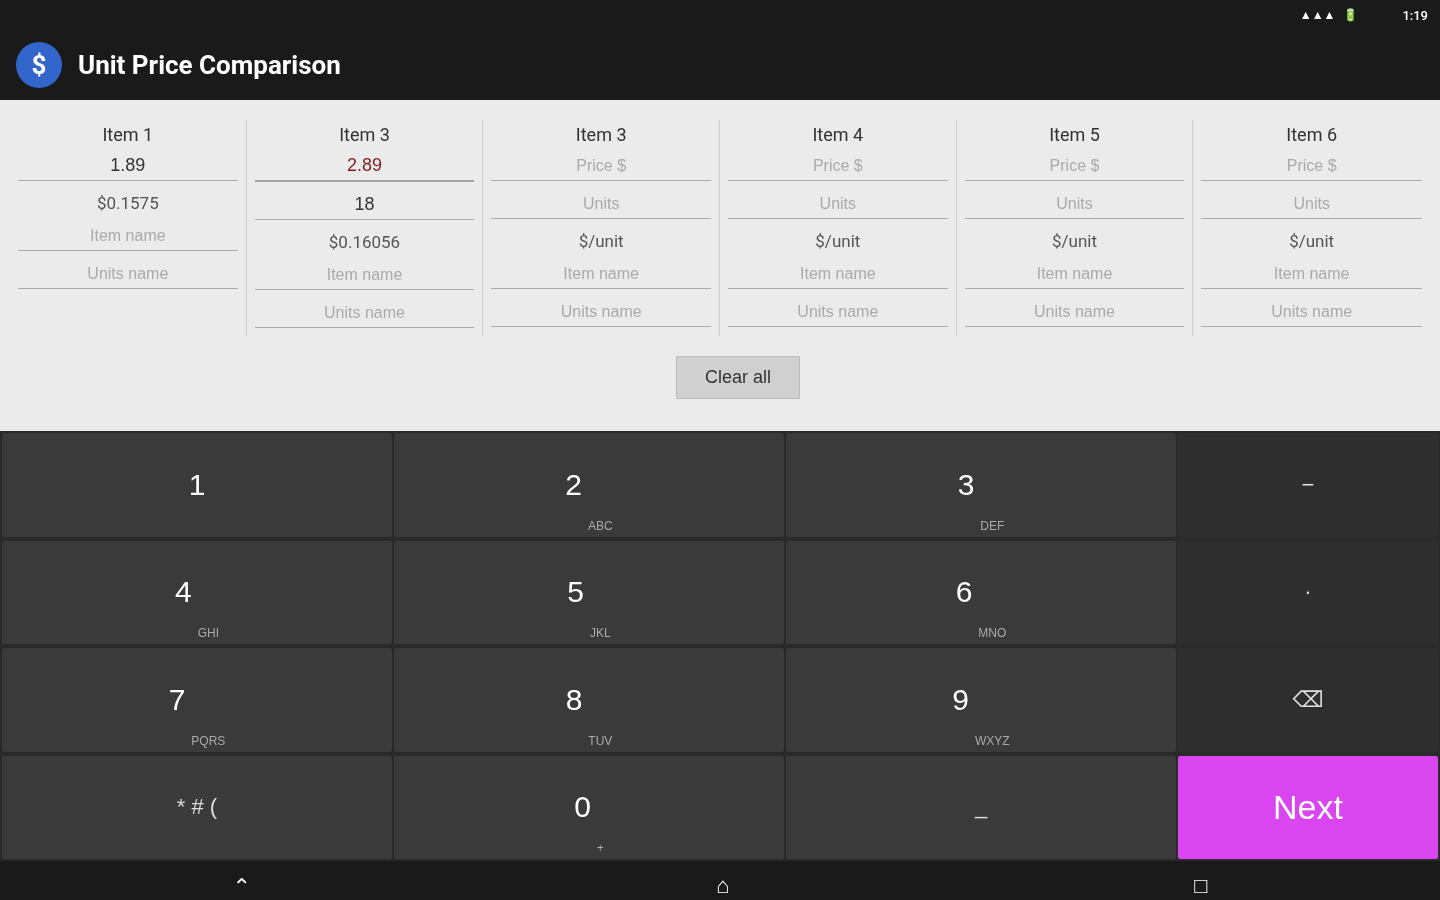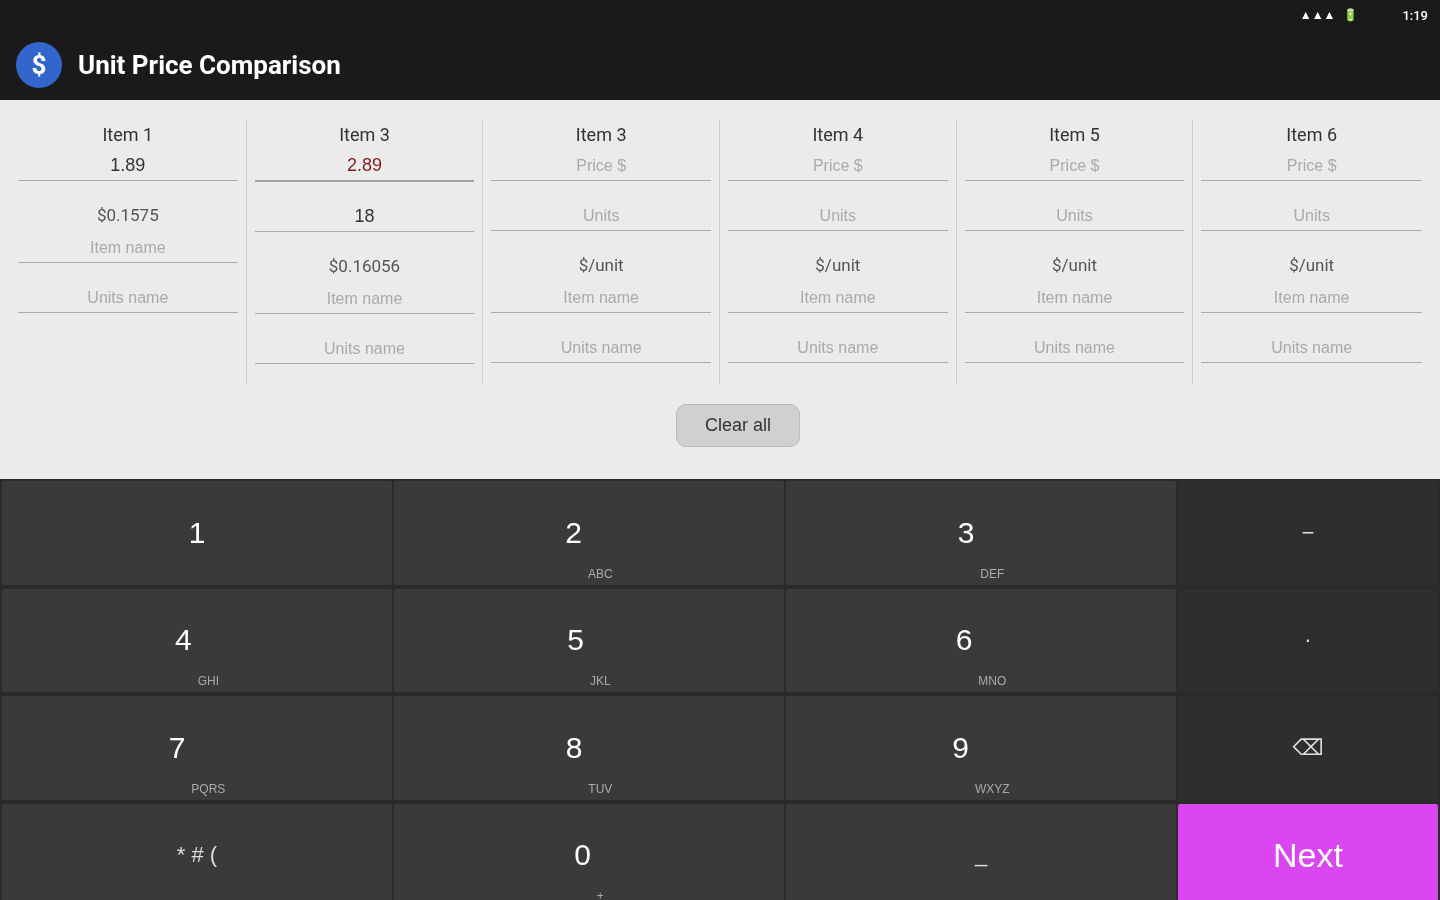--- a/index.html
+++ b/index.html
@@ -50,38 +50,38 @@
 
     .item-label {
       font-size: 18px; color: #333; font-weight: 400;
       padding: 4px 0 6px 0; text-align: center;
     }
 
     .item-input {
       width: 100%; border: none; border-bottom: 1px solid #aaa;
       background: transparent; font-size: 18px; color: #333;
       text-align: center; outline: none; padding: 4px 2px;
-      margin-bottom: 20px;
+      margin-bottom: 8px;
     }
     .item-input.active-input {
       border-bottom: 2px solid #a3a3a3;
       color: #7f1d1d;
     }
     .item-input::placeholder { color: #aaa; font-size: 16px; }
 
     .item-unit-result {
       font-size: 17px; color: #555; padding: 4px 0 8px 0; text-align: left;
     }
 
     
     #clear-all-container {
       display: flex; justify-content: center; padding: 20px 0 16px 0;
     }
     #clear-all-btn {
-      background: #d0d0d0; border: 1px solid #bbb; border-radius: 10px;
+      background: #d0d0d0; border: 1px solid #bbb; border-radius: 1px;
       padding: 10px 28px; font-size: 18px; color: #333; cursor: pointer; margin-left: 36px;
     }
 
     
     #keyboard {
       width: 100%; background: #2a2a2a;
       display: grid;
       grid-template-rows: repeat(4, 1fr);
       height: 430px;
     }

